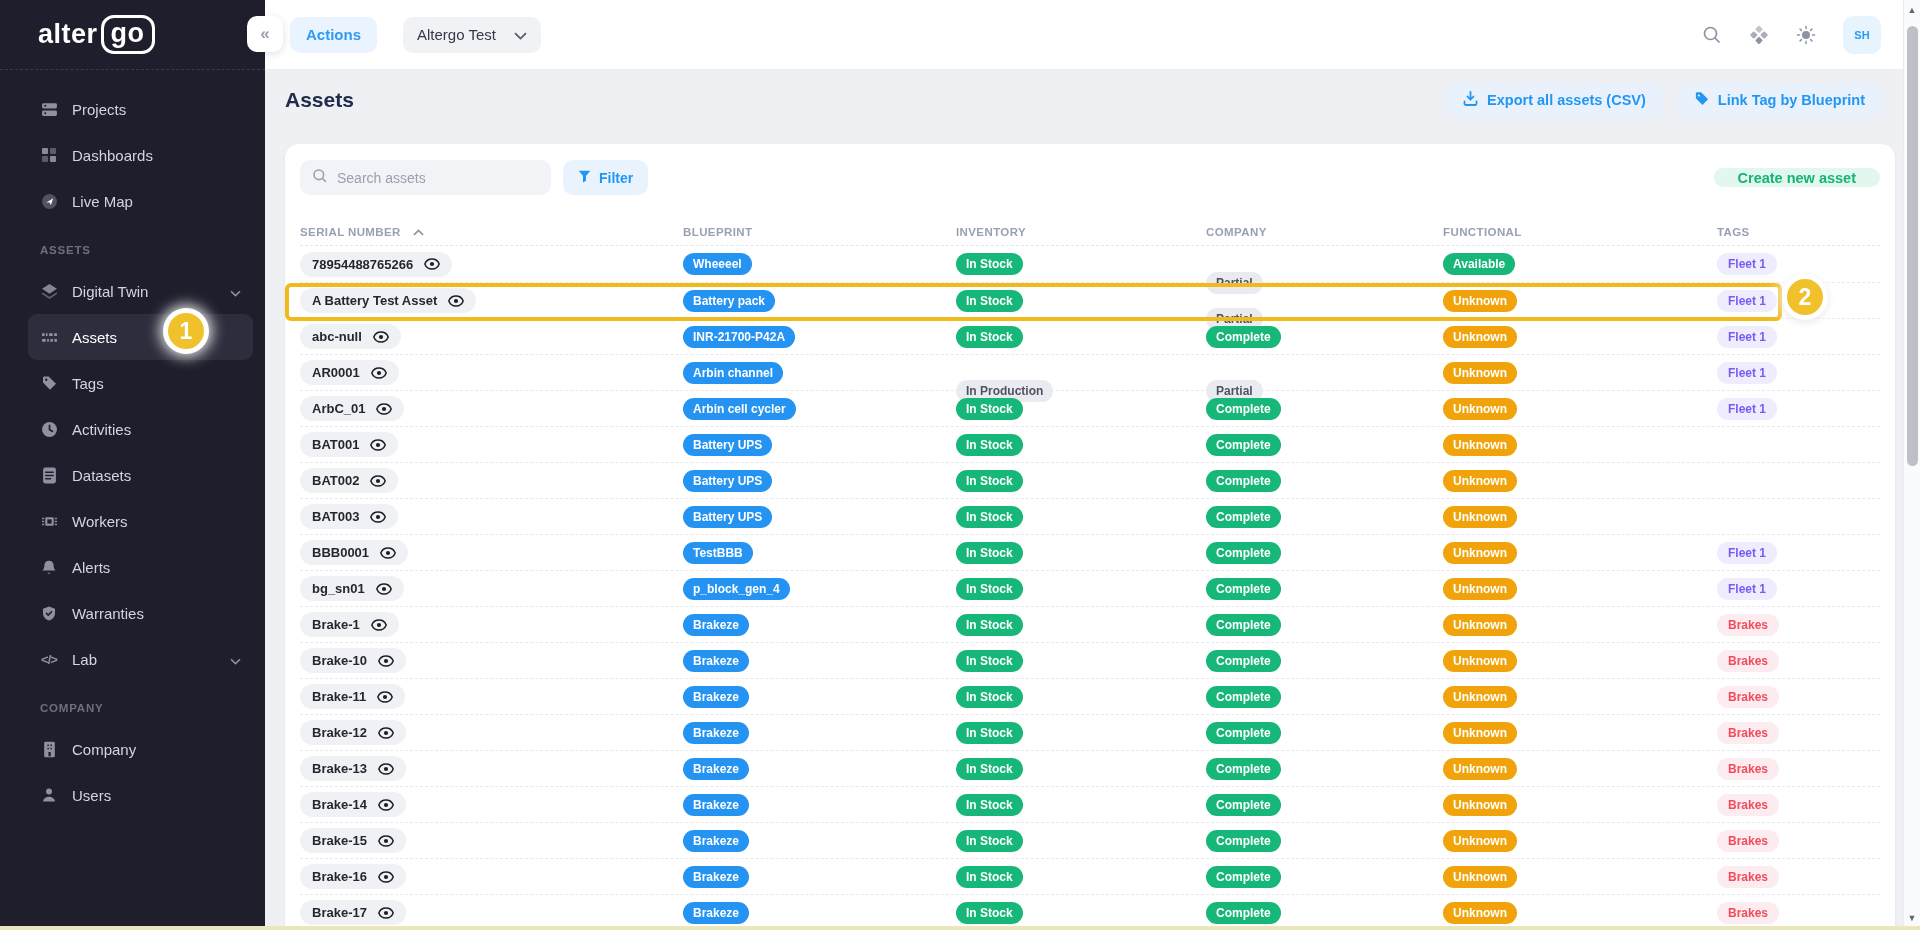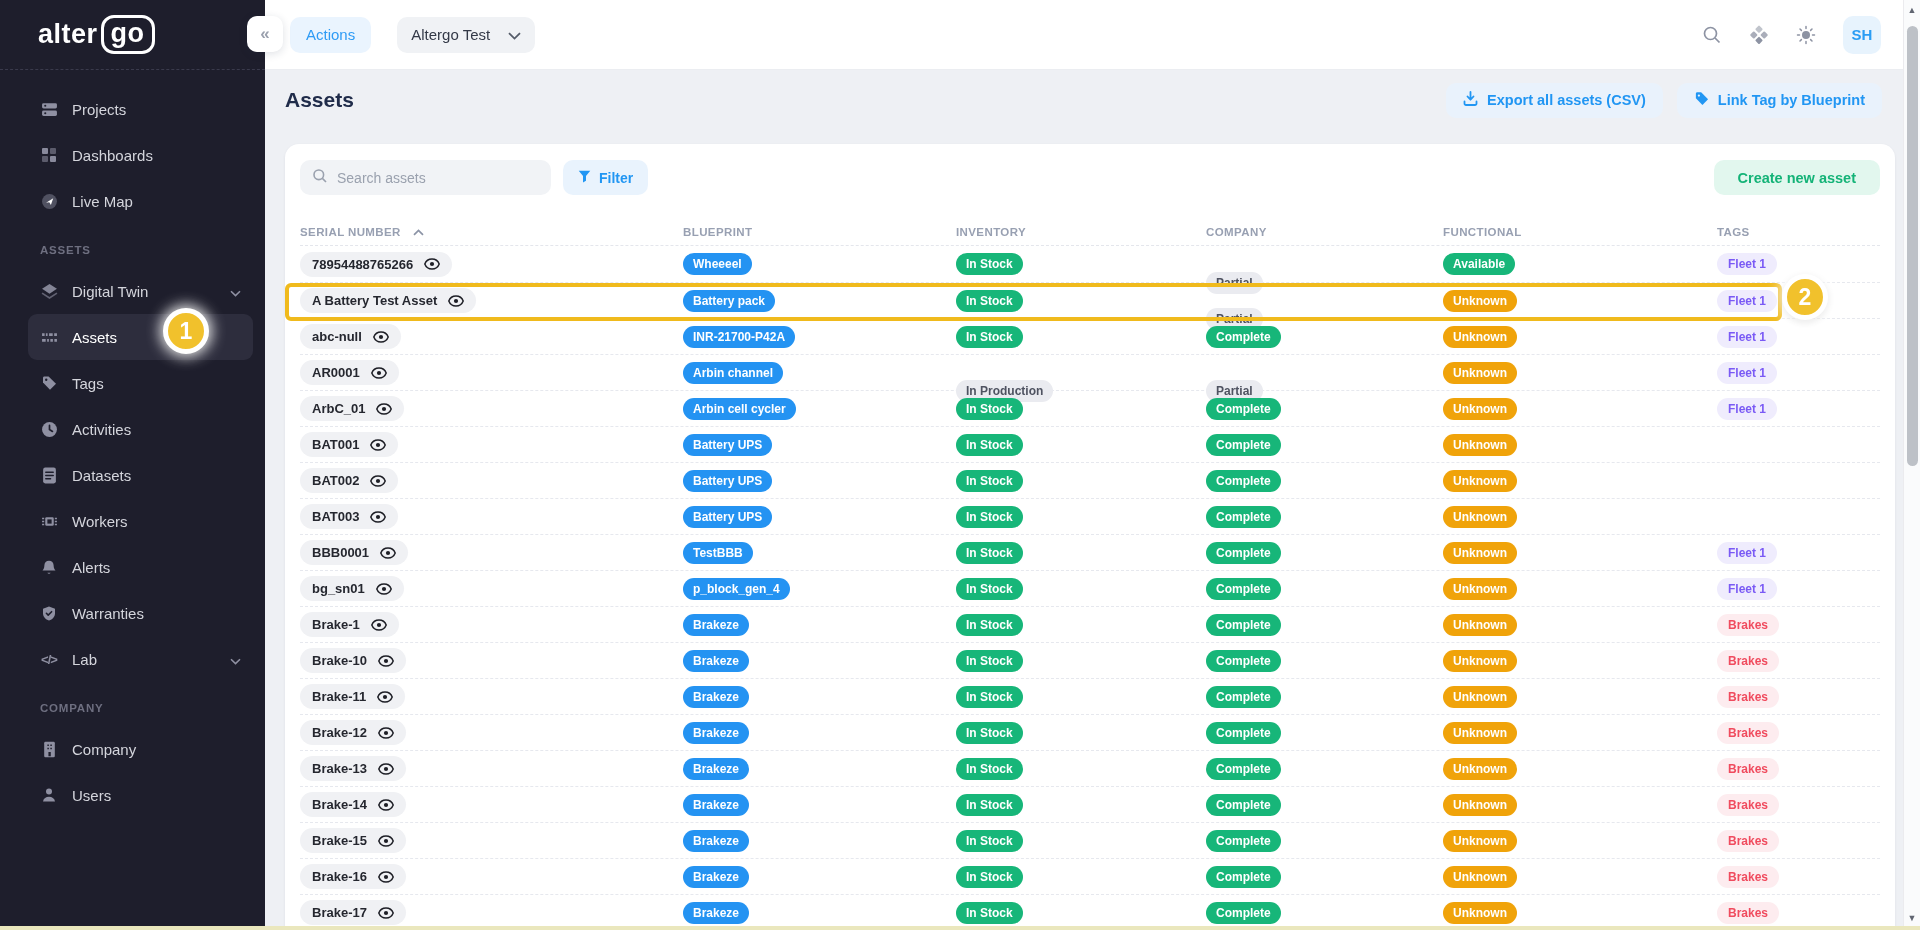--- a/index.html
+++ b/index.html
@@ -17,40 +17,40 @@
   .nav-item .nicon { width:18px; height:18px; flex:0 0 18px; color:#8f90a2; display:flex; align-items:center; justify-content:center; }
   .nav-item.active { background:#2d2d3d; color:#fff; }
   .nav-item .chev { margin-left:auto; color:#8f90a2; }
   .section-label { margin:16px 12px 8px 12px; height:20px; font-size:11.5px; font-weight:700; letter-spacing:.8px; color:#6e6f80; display:flex; align-items:center; }
   .lab-glyph { font-size:13px; font-weight:700; letter-spacing:-1px; }
 
   
   .main { position:absolute; left:265px; top:0; width:1638px; height:100%; }
   .topbar { position:relative; height:70px; background:#fff; border-bottom:1px solid #ebedf1; display:flex; align-items:center; padding:0 22px 0 25px; }
   .collapse-btn { position:absolute; left:247px; top:16px; width:36px; height:36px; background:#fff; border-radius:10px; box-shadow:0 2px 8px rgba(30,40,70,.14); display:flex; align-items:center; justify-content:center; color:#9aa0ad; font-size:17px; font-weight:700; z-index:40; cursor:pointer; }
-  .actions-btn { background:#eaf4fe; color:#2e9bf5; font-size:15px; font-weight:400; border:none; border-radius:10px; height:36px; padding:0 16px; cursor:pointer; font-family:inherit; }
+  .actions-btn { background:#eaf4fe; color:#2e9bf5; font-size:15px; font-weight:700; border:none; border-radius:10px; height:36px; padding:0 16px; cursor:pointer; font-family:inherit; }
   .ws-select { margin-left:26px; background:#f0f2f5; border-radius:10px; height:36px; width:138px; display:flex; align-items:center; padding:0 14px; color:#333947; font-size:15px; font-weight:400; cursor:pointer;text-align:right; }
   .ws-select .chev { margin-left:auto; color:#555c69; }
   .top-right { margin-left:auto; display:flex; align-items:center; gap:27px; }
   .tool-ic { color:#8d93a3; cursor:pointer; display:flex; }
-  .avatar { width:38px; height:38px; border-radius:10px; background:#e7f3fd; color:#2a9df4; font-size:15px; font-weight:700; display:flex; align-items:center; justify-content:center; cursor:pointer; }
+  .avatar { width:38px; height:38px; border-radius:10px; background:#e7f3fd; color:#2a9df4; font-size:11px; font-weight:700; display:flex; align-items:center; justify-content:center; cursor:pointer; }
 
   .content { position:absolute; top:70px; left:0; right:0; bottom:0; background:#eef0f4; }
   .page-head { height:60px; display:flex; align-items:center; padding:0 21px 0 20px; }
   .page-title { font-size:21px; font-weight:700; color:#202c4a; }
   .head-actions { margin-left:auto; display:flex; gap:14px; }
   .hbtn { display:flex; align-items:center; gap:9px; background:#e9f2fc; color:#2196f3; font-size:14.5px; font-weight:700; border:none; border-radius:10px; height:35px; padding:0 17px; cursor:pointer; font-family:inherit; }
 
   .card { margin:14px 8px 0 20px; background:#fff; border-radius:14px; box-shadow:0 1px 3px rgba(25,35,65,.07); padding:16px 15px 0 15px; height:900px; }
   .card-toolbar { display:flex; align-items:center; }
   .search-box { width:251px; height:35px; background:#f1f3f6; border-radius:10px; display:flex; align-items:center; padding:0 12px; gap:9px; color:#9aa1ae; }
   .search-box input { border:none; outline:none; background:transparent; font-size:14px; font-family:inherit; color:#3a3f4c; width:100%; }
   .search-box input::placeholder { color:#9aa1ae; }
   .filter-btn { margin-left:12px; display:flex; align-items:center; gap:8px; background:#e9f3fd; color:#2196f3; font-size:14px; font-weight:700; border:none; border-radius:10px; height:35px; padding:0 15px; cursor:pointer; font-family:inherit; }
-  .create-btn { margin-left:auto; background:#e2f7ee; color:#14b377; font-size:14.5px; font-weight:700; border:none; border-radius:10px; height:35px; padding:0 24px; cursor:pointer; font-family:inherit; }
+  .create-btn { margin-left:auto; background:#e2f7ee; color:#14b377; font-size:14.5px; font-weight:700; border:none; border-radius:10px; height:19px; padding:0 24px; cursor:pointer; font-family:inherit; }
 
   
   .grid { display:grid; grid-template-columns:383px 273px 250px 237px 274px 1fr; align-items:center; }
   .thead { margin-top:24px; height:27px; border-bottom:1px dashed #e4e6ec; }
   .th { font-size:11.5px; font-weight:700; letter-spacing:.4px; color:#98a0b2; display:flex; align-items:center; gap:12px; }
   .th .sort { color:#8c94a6; display:flex; }
   .trow { height:36px; cursor:pointer; }
   .trow + .trow { border-top:1px dashed #e6e8ee; }
   .cell { display:flex; align-items:center; overflow:hidden; }
   .serial-pill { display:inline-flex; align-items:center; gap:11px; background:#f0f1f4; border-radius:14px; padding:5px 12px; font-size:13px; font-weight:600; color:#25272f; }

